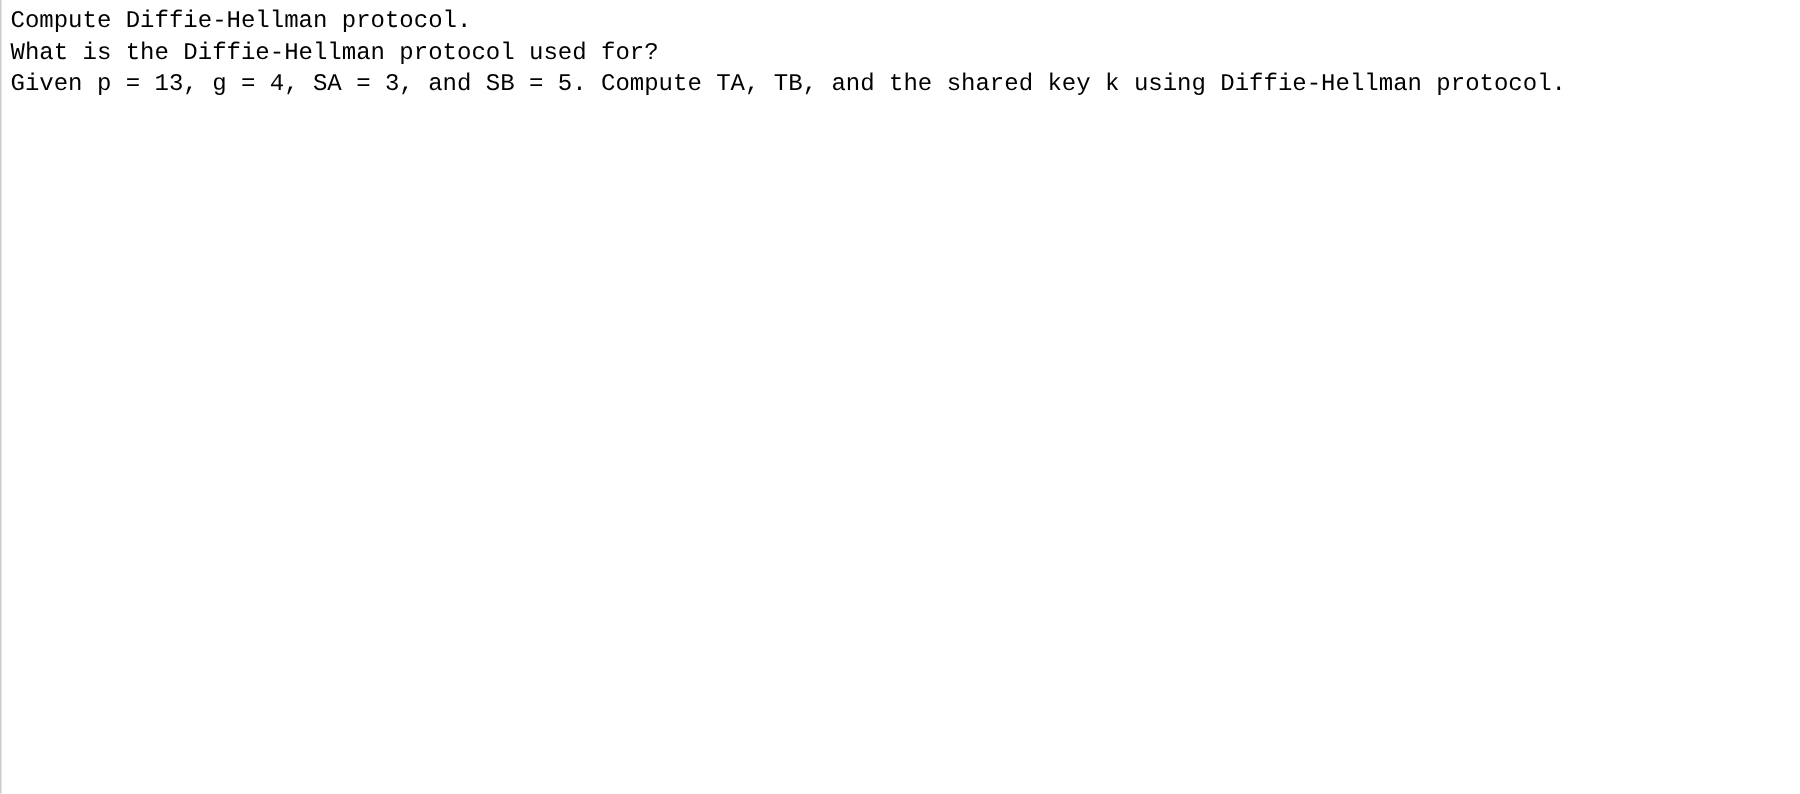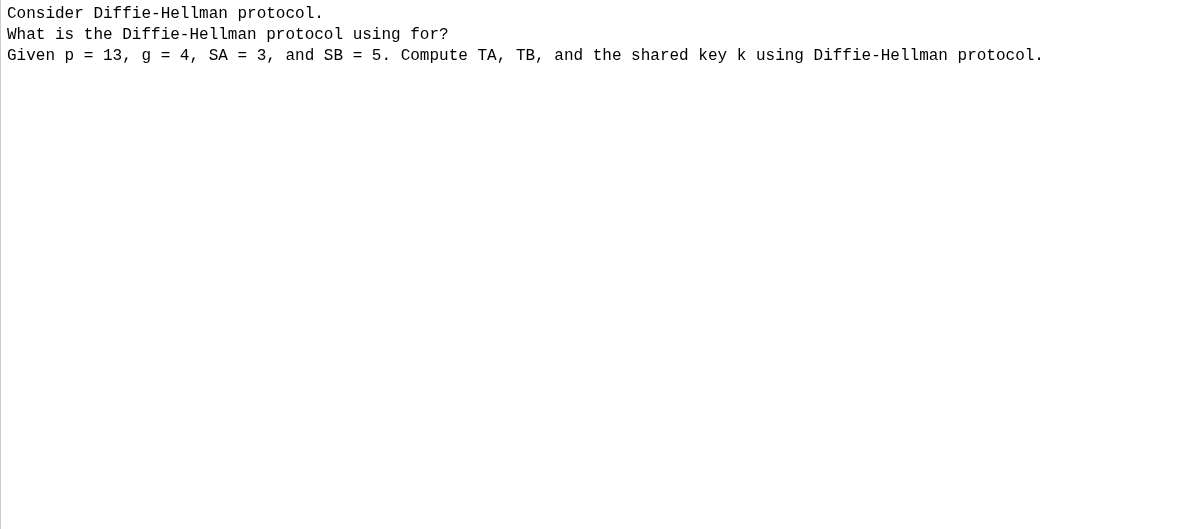--- a/index.html
+++ b/index.html
@@ -18,15 +18,15 @@
       padding: 4px 6px;
       border-left: 1px solid #cccccc;
     }
     .text-line {
       white-space: pre;
     }
   </style>
 </head>
 <body>
 
-<div class="text-line">Consider Diffie-Hellman protocol.</div>
-<div class="text-line">What is the Diffie-Hellman protocol using for?</div>
+<div class="text-line">Compute Diffie-Hellman protocol.</div>
+<div class="text-line">What is the Diffie-Hellman protocol used for?</div>
 <div class="text-line">Given p = 13, g = 4, SA = 3, and SB = 5. Compute TA, TB, and the shared key k using Diffie-Hellman protocol.</div>
 
 </body></html>

